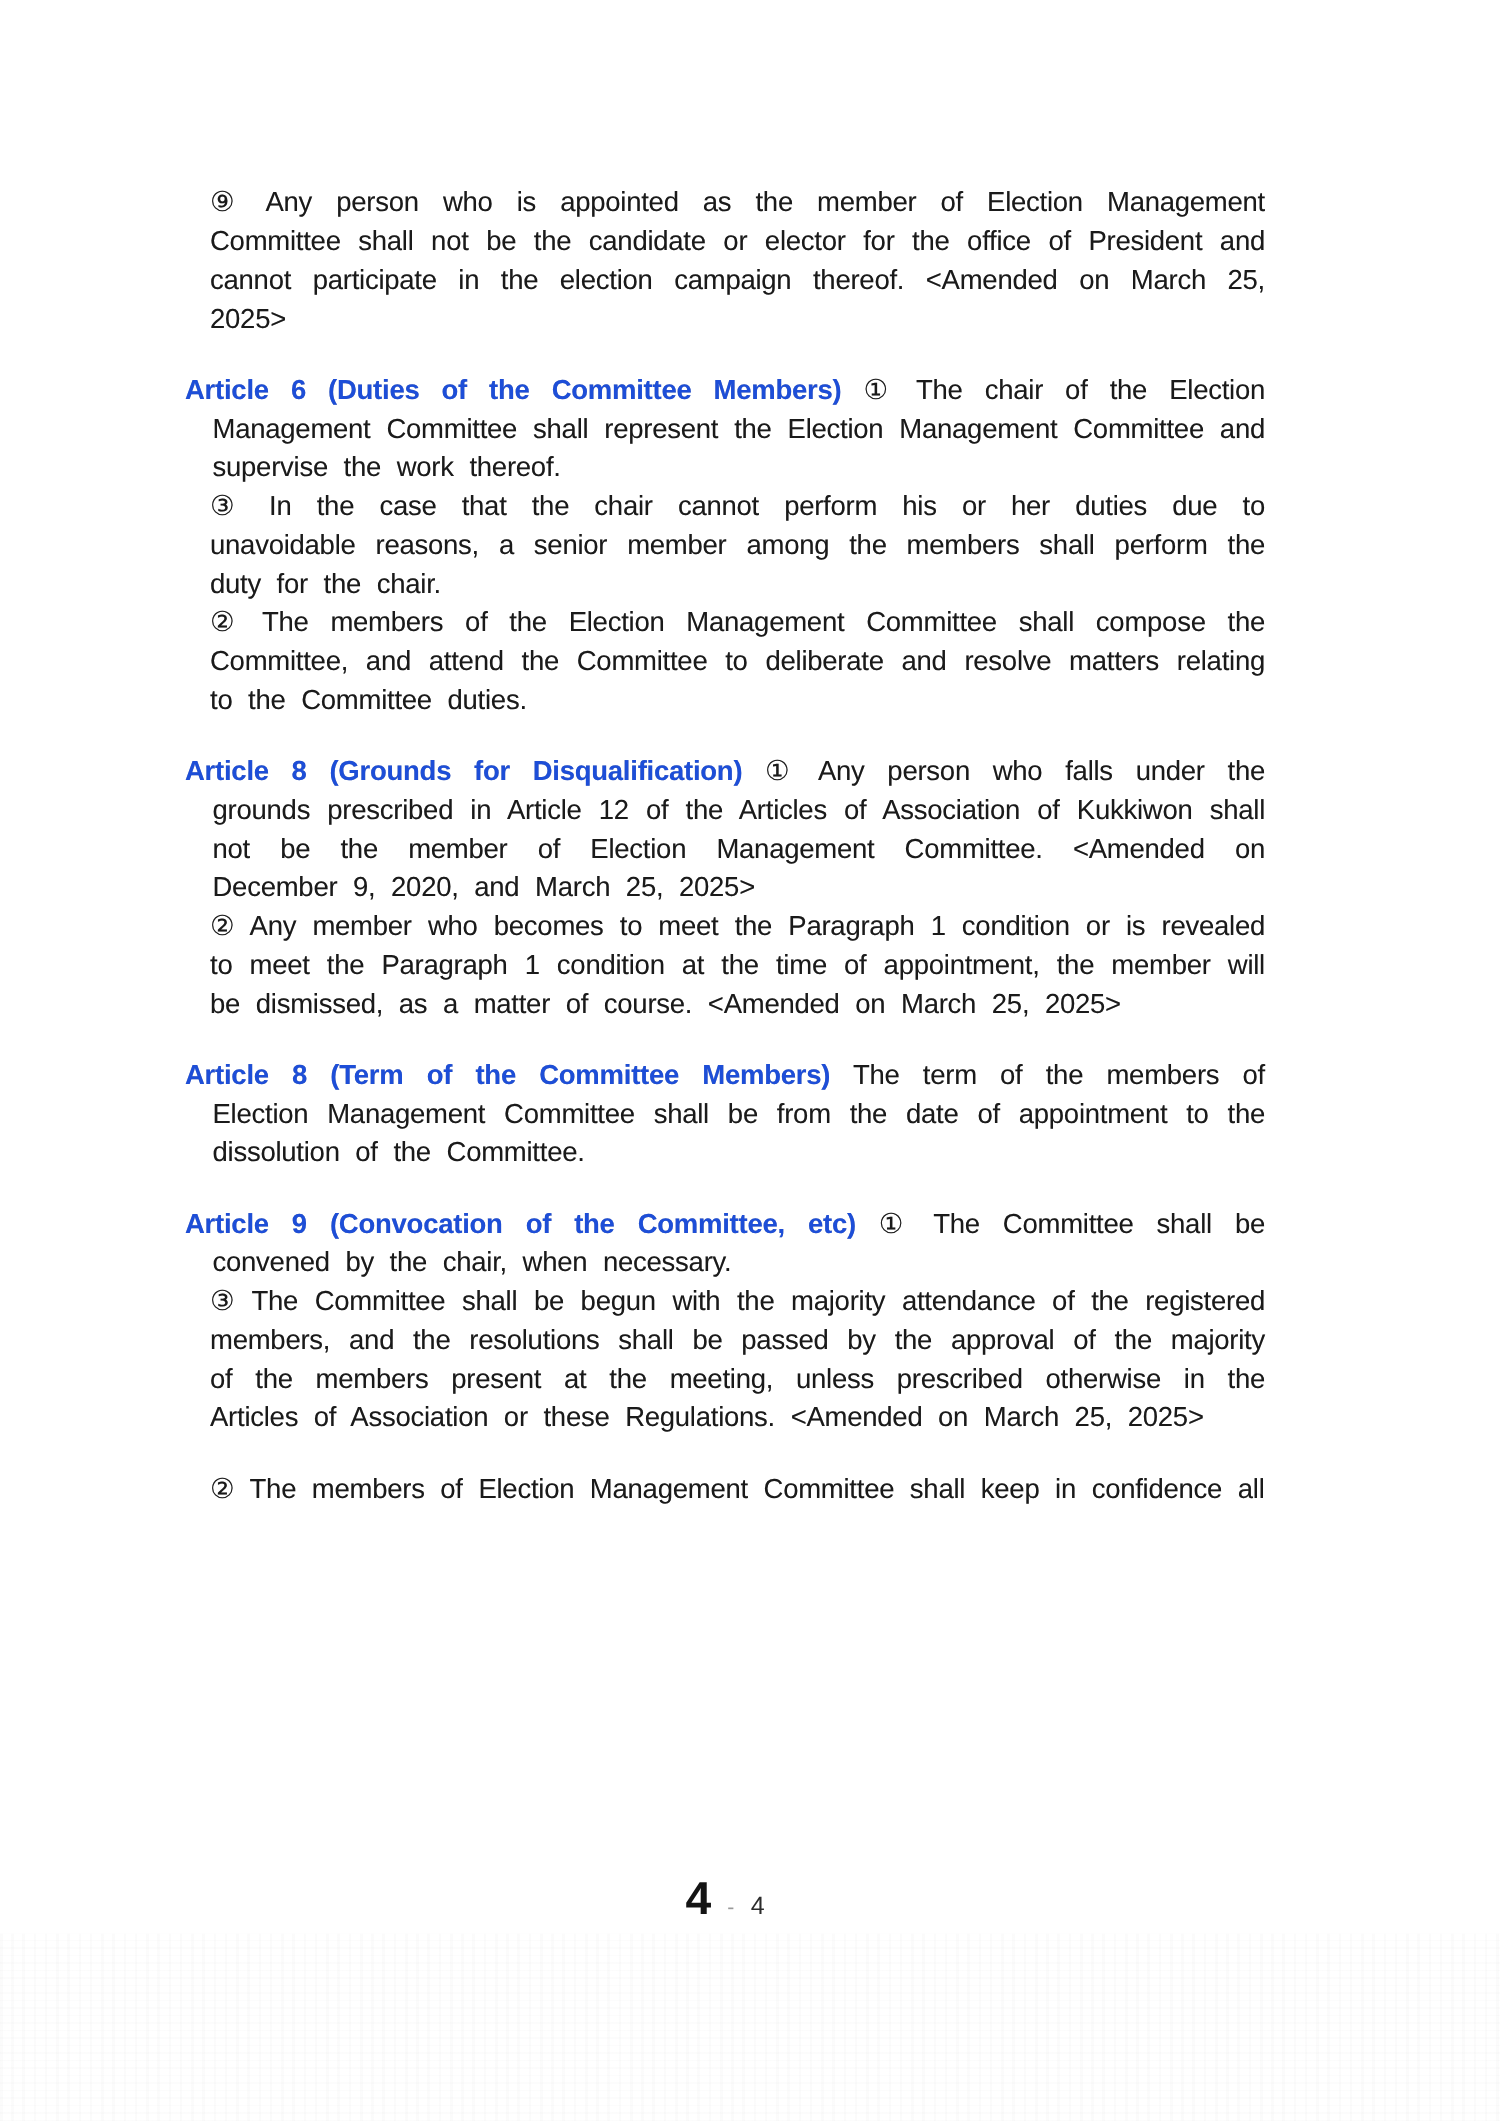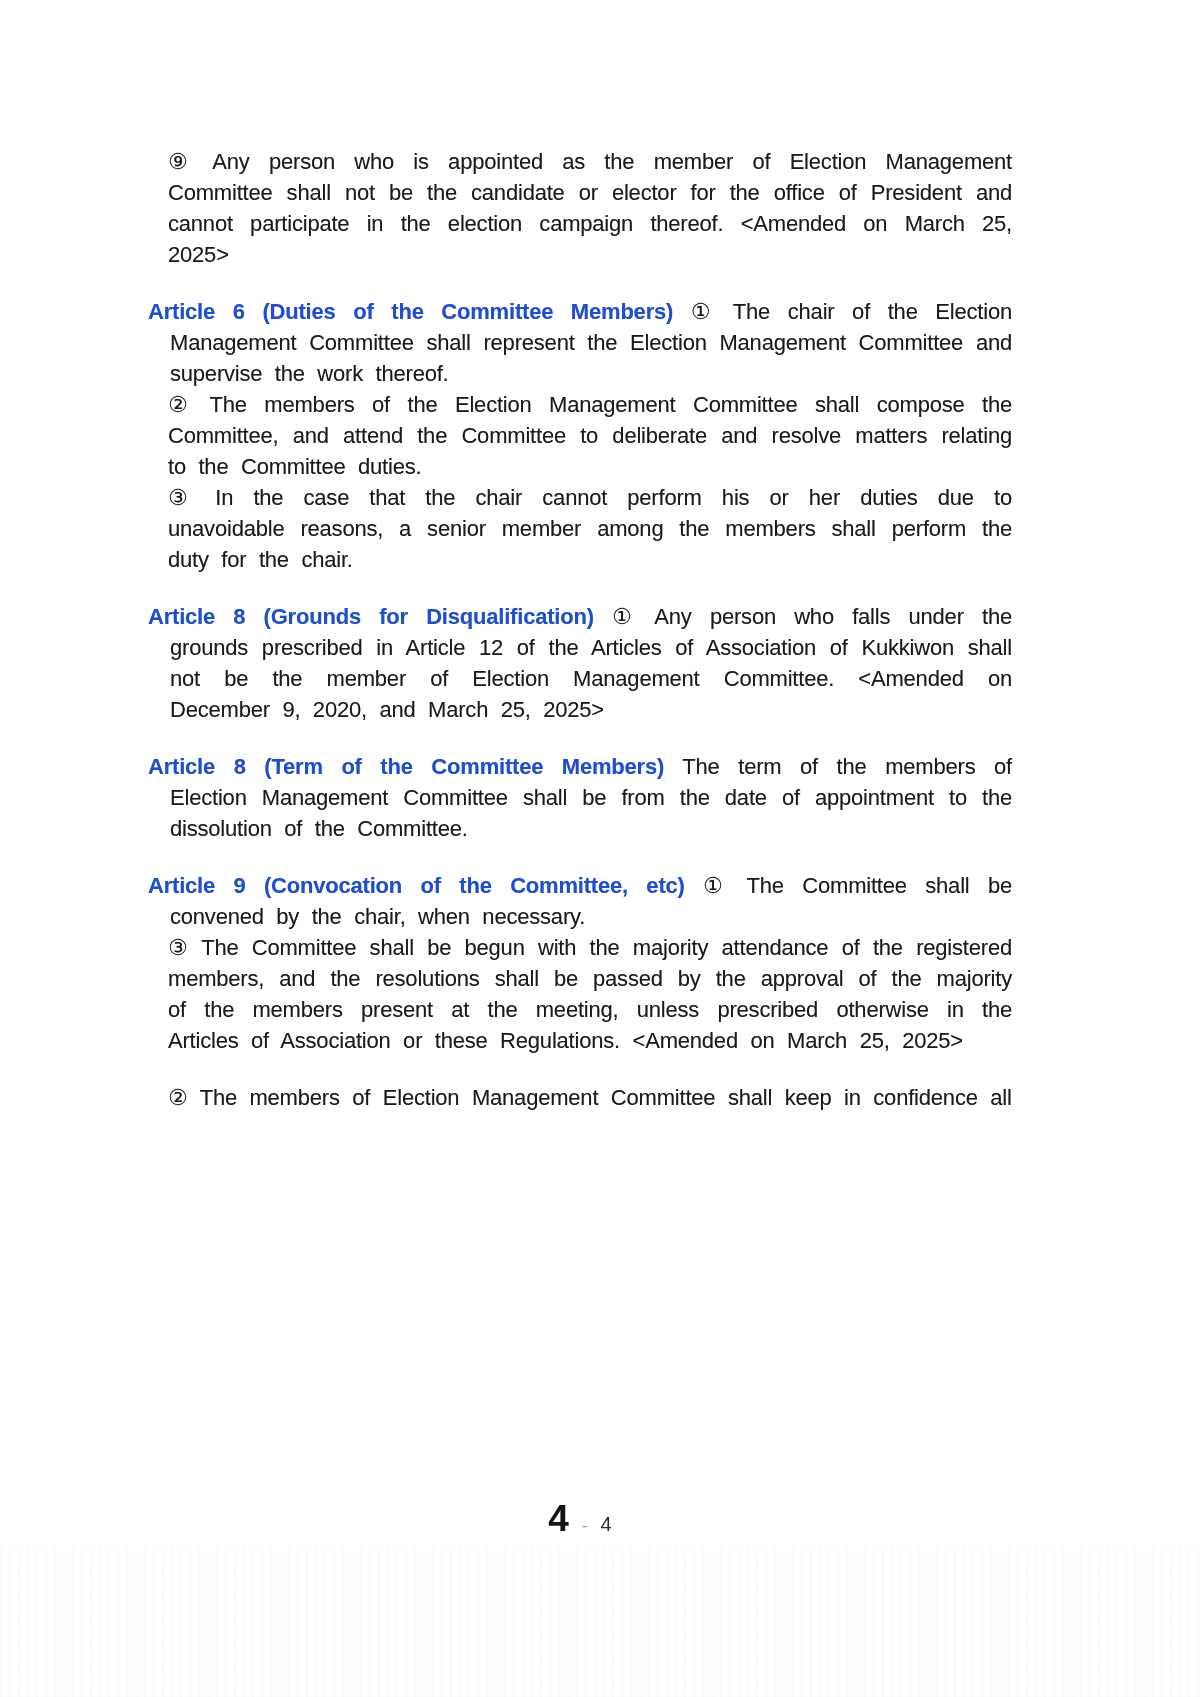--- a/index.html
+++ b/index.html
@@ -91,26 +91,27 @@
 <body>
 
 <div class="page">
 
   <main class="content">
 
     <p class="para clause">⑨ Any person who is appointed as the member of Election Management Committee shall not be the candidate or elector for the office of President and cannot participate in the election campaign thereof.  &lt;Amended on March 25, 2025&gt;</p>
 
     <section class="article">
       <p class="para lead"><span class="heading">Article 6 (Duties of the Committee Members)</span> <span>① The chair of the Election Management Committee shall represent the Election Management Committee and supervise the work thereof.</span></p>
+      <p class="para clause">③ In the case that the chair cannot perform his or her duties due to unavoidable reasons, a senior member among the members shall perform the duty for the chair.</p>
       <p class="para clause">② The members of the Election Management Committee shall compose the Committee, and attend the Committee to deliberate and resolve matters relating to the Committee duties.</p>
-      <p class="para clause">③ In the case that the chair cannot perform his or her duties due to unavoidable reasons, a senior member among the members shall perform the duty for the chair.</p>
     </section>
 
     <section class="article">
       <p class="para lead"><span class="heading">Article 8 (Grounds for Disqualification)</span> <span>① Any person who falls under the grounds prescribed in Article 12 of the Articles of Association of Kukkiwon shall not be the member of Election Management Committee. &lt;Amended on December 9, 2020, and March 25, 2025&gt;</span></p>
+      <p class="para clause">② Any member who becomes to meet the Paragraph 1 condition or is revealed to meet the Paragraph 1 condition at the time of appointment, the member will be dismissed, as a matter of course. &lt;Amended on March 25, 2025&gt;</p>
     </section>
 
     <section class="article">
       <p class="para lead"><span class="heading">Article 8 (Term of the Committee Members)</span> <span>The term of the members of Election Management Committee shall be from the date of appointment to the dissolution of the Committee.</span></p>
     </section>
 
     <section class="article">
       <p class="para lead"><span class="heading">Article 9 (Convocation of the Committee, etc)</span> <span>① The Committee shall be convened by the chair, when necessary.</span></p>
       <p class="para clause">③ The Committee shall be begun with the majority attendance of the registered members, and the resolutions shall be passed by the approval of the majority of the members present at the meeting, unless prescribed otherwise in the Articles of Association or these Regulations. &lt;Amended on March 25, 2025&gt;</p>
     </section>

